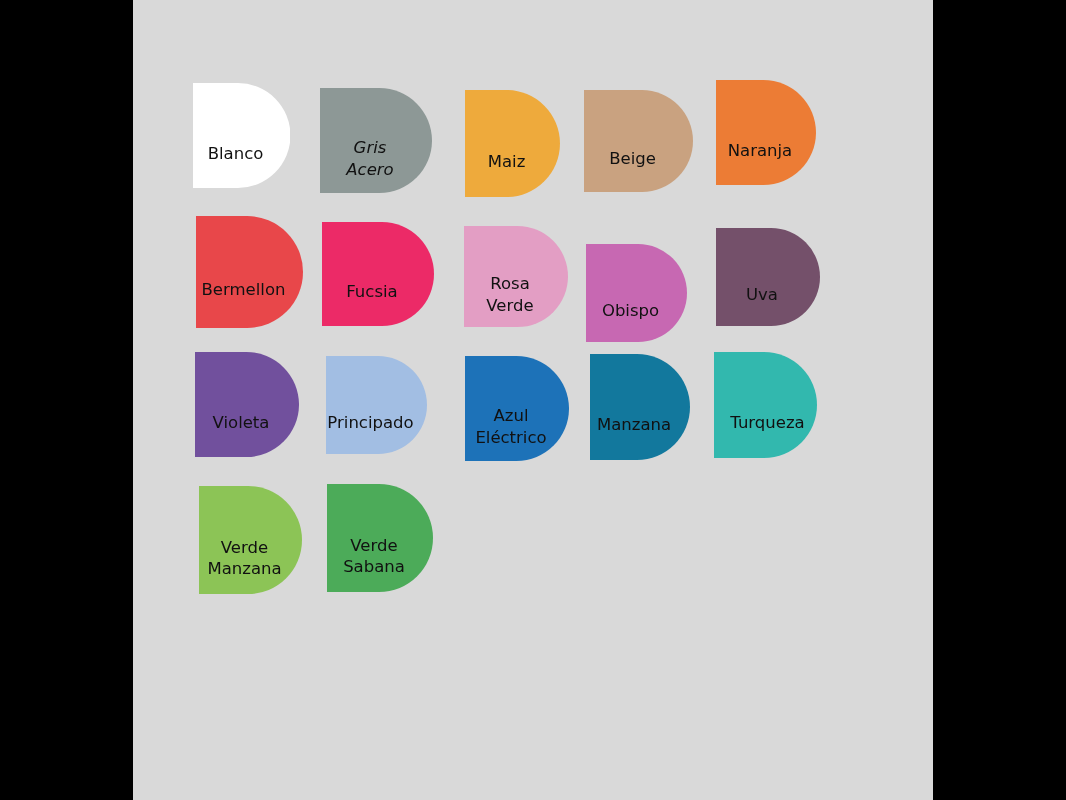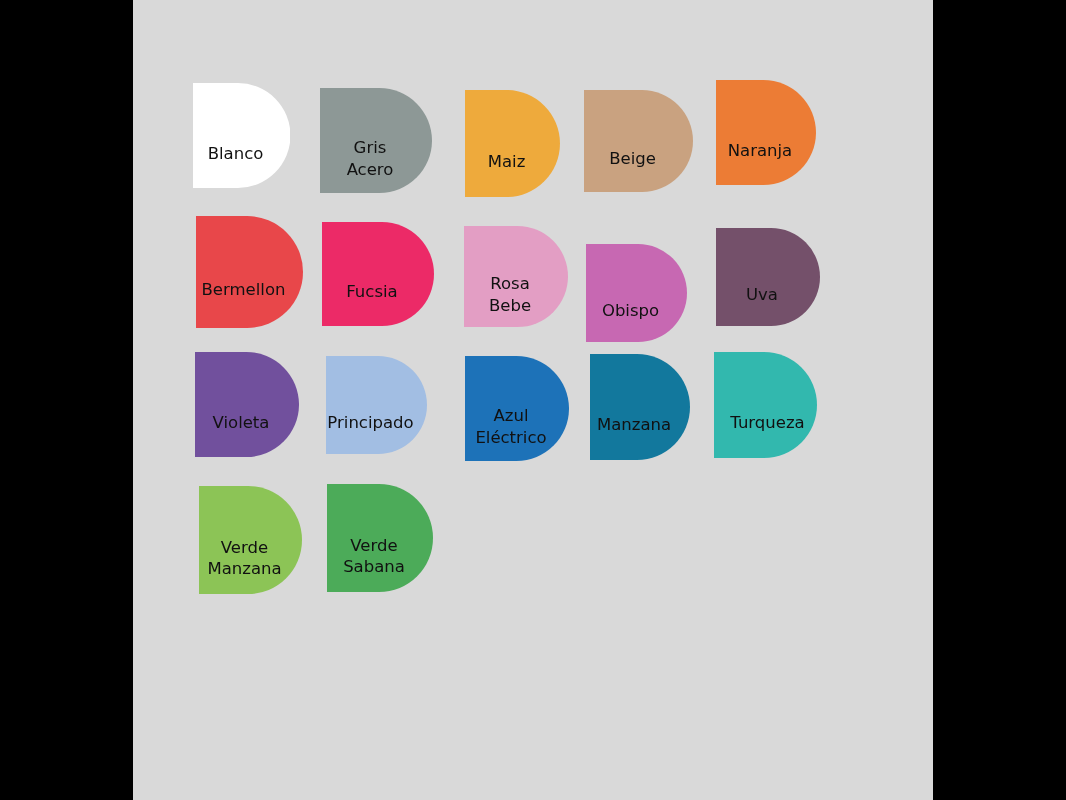--- a/index.html
+++ b/index.html
@@ -65,21 +65,21 @@
 
 <div id="stage">
   <div id="canvas">
     <div id="swatch-container">
         <div class="swatch" style="left: 60px; top: 83px; width: 97px; height: 105px;">
           <svg class="shape" viewBox="0 0 97 105" preserveAspectRatio="none">
             <path d="M 0 0 L 45 0 A 52 52 0 0 1 45 105 L 0 105 Z" fill="#ffffff"></path>
           </svg>
           <span class="label">Blanco</span>
         </div>
-        <div class="swatch" style="left: 187px; top: 88px; width: 112px; height: 105px;">
+        <div class="swatch" style="left: 187px; top: 88px; width: 112px; height: 105px; font-style: italic;">
           <svg class="shape" viewBox="0 0 112 105" preserveAspectRatio="none">
             <path d="M 0 0 L 59.5 0 A 52.5 52.5 0 0 1 59.5 105 L 0 105 Z" fill="#8d9896"></path>
           </svg>
           <span class="label">Gris
 Acero</span>
         </div>
         <div class="swatch" style="left: 332px; top: 90px; width: 95px; height: 107px;">
           <svg class="shape" viewBox="0 0 95 107" preserveAspectRatio="none">
             <path d="M 0 0 L 41.5 0 A 53.5 53.5 0 0 1 41.5 107 L 0 107 Z" fill="#eeaa3c"></path>
           </svg>
@@ -107,21 +107,21 @@
           <svg class="shape" viewBox="0 0 112 104" preserveAspectRatio="none">
             <path d="M 0 0 L 60 0 A 52 52 0 0 1 60 104 L 0 104 Z" fill="#ec2a67"></path>
           </svg>
           <span class="label">Fucsia</span>
         </div>
         <div class="swatch" style="left: 331px; top: 226px; width: 104px; height: 101px;">
           <svg class="shape" viewBox="0 0 104 101" preserveAspectRatio="none">
             <path d="M 0 0 L 53.5 0 A 50.5 50.5 0 0 1 53.5 101 L 0 101 Z" fill="#e39ec4"></path>
           </svg>
           <span class="label">Rosa
-Bebe</span>
+Verde</span>
         </div>
         <div class="swatch" style="left: 453px; top: 244px; width: 101px; height: 98px;">
           <svg class="shape" viewBox="0 0 101 98" preserveAspectRatio="none">
             <path d="M 0 0 L 52 0 A 49 49 0 0 1 52 98 L 0 98 Z" fill="#c768b2"></path>
           </svg>
           <span class="label">Obispo</span>
         </div>
         <div class="swatch" style="left: 583px; top: 228px; width: 104px; height: 98px;">
           <svg class="shape" viewBox="0 0 104 98" preserveAspectRatio="none">
             <path d="M 0 0 L 55 0 A 49 49 0 0 1 55 98 L 0 98 Z" fill="#74506a"></path>

